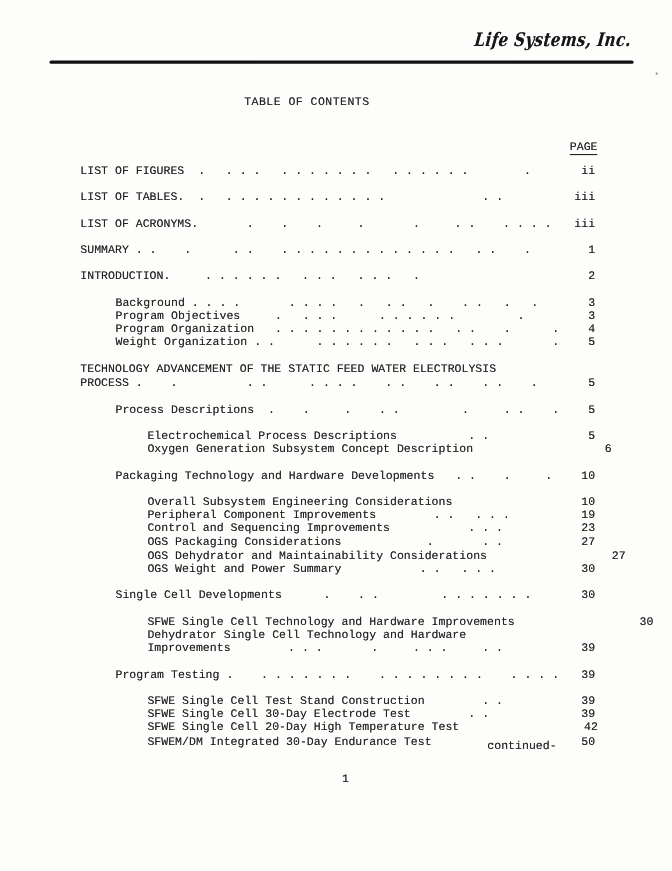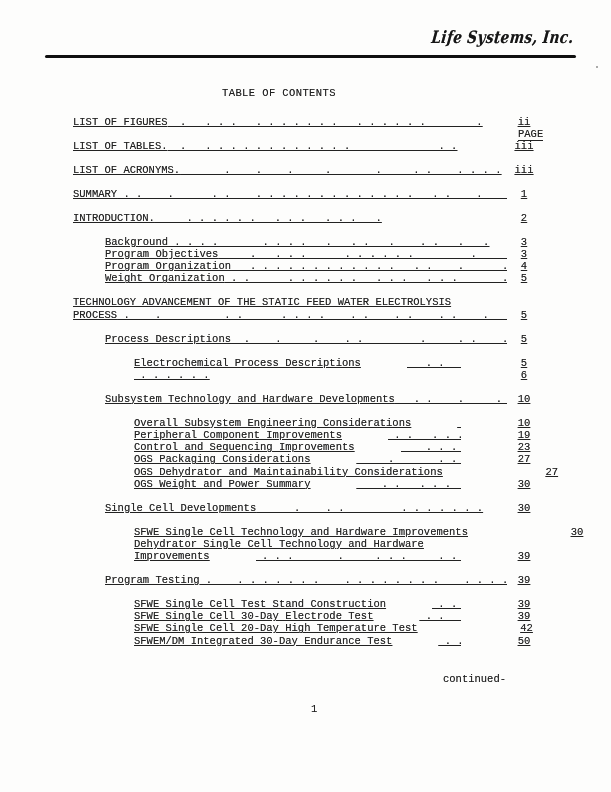--- a/index.html
+++ b/index.html
@@ -29,28 +29,28 @@
   #doc-title{position:absolute;left:222px;top:87px;letter-spacing:.4px;}
   #page-col{
     position:absolute;left:518px;top:128px;
     border-bottom:1px solid #222;padding-bottom:0px;font-family:Liberation Mono, monospace;
   }
   #edge-dot{
     position:absolute;left:596px;top:66px;width:2px;height:2px;
     background:#8f8f8f;border-radius:50%;
   }
   
-  #toc{position:absolute;left:73px;top:116px;width:468px;text-decoration:underline;}
+  #toc{position:absolute;left:73px;top:150px;width:468px;}
   .row{display:flex;align-items:baseline;height:12.2px;line-height:12.2px;}
   .row.g{margin-top:11.8px;}
   .row.i1{padding-left:32px;}
   .row.i2{padding-left:61px;gap:46px;}
   .t{white-space:pre;flex:0 0 auto;}
   .l{flex:1 1 auto;white-space:pre;overflow:hidden;}
-  .p{flex:0 0 34px;text-align:center;white-space:pre;}
+  .p{flex:0 0 34px;text-align:right;white-space:pre;}
   
   #continued{position:absolute;left:443px;top:673px;}
   #folio{position:absolute;left:311px;top:703px;}
 </style>
 </head>
 <body>
 
 <div id="page">
 
   <div id="logo">Life Systems, Inc.</div>
@@ -120,25 +120,26 @@
         <span class="t">Process Descriptions</span>
         <span class="l">  .    .     .    . .         .     . .    . . . .</span>
         <span class="p">5</span>
       </div>
     <div class="row g i2">
         <span class="t">Electrochemical Process Descriptions</span>
         <span class="l">   . .    . .   .        . .</span>
         <span class="p">5</span>
       </div>
     <div class="row i2">
+        <span class="t">Oxygen Generation Subsystem Concept Description</span>
         <span class="l"> . . . . . .</span>
         <span class="p">6</span>
       </div>
     <div class="row g i1">
-        <span class="t">Subsystem Technology and Hardware Developments</span>
+        <span class="t">Packaging Technology and Hardware Developments</span>
         <span class="l">   . .    .     . .</span>
         <span class="p">10</span>
       </div>
     <div class="row g i2">
         <span class="t">Overall Subsystem Engineering Considerations</span>
         <span class="l"> . .       .       .</span>
         <span class="p">10</span>
       </div>
     <div class="row i2">
         <span class="t">Peripheral Component Improvements</span>

